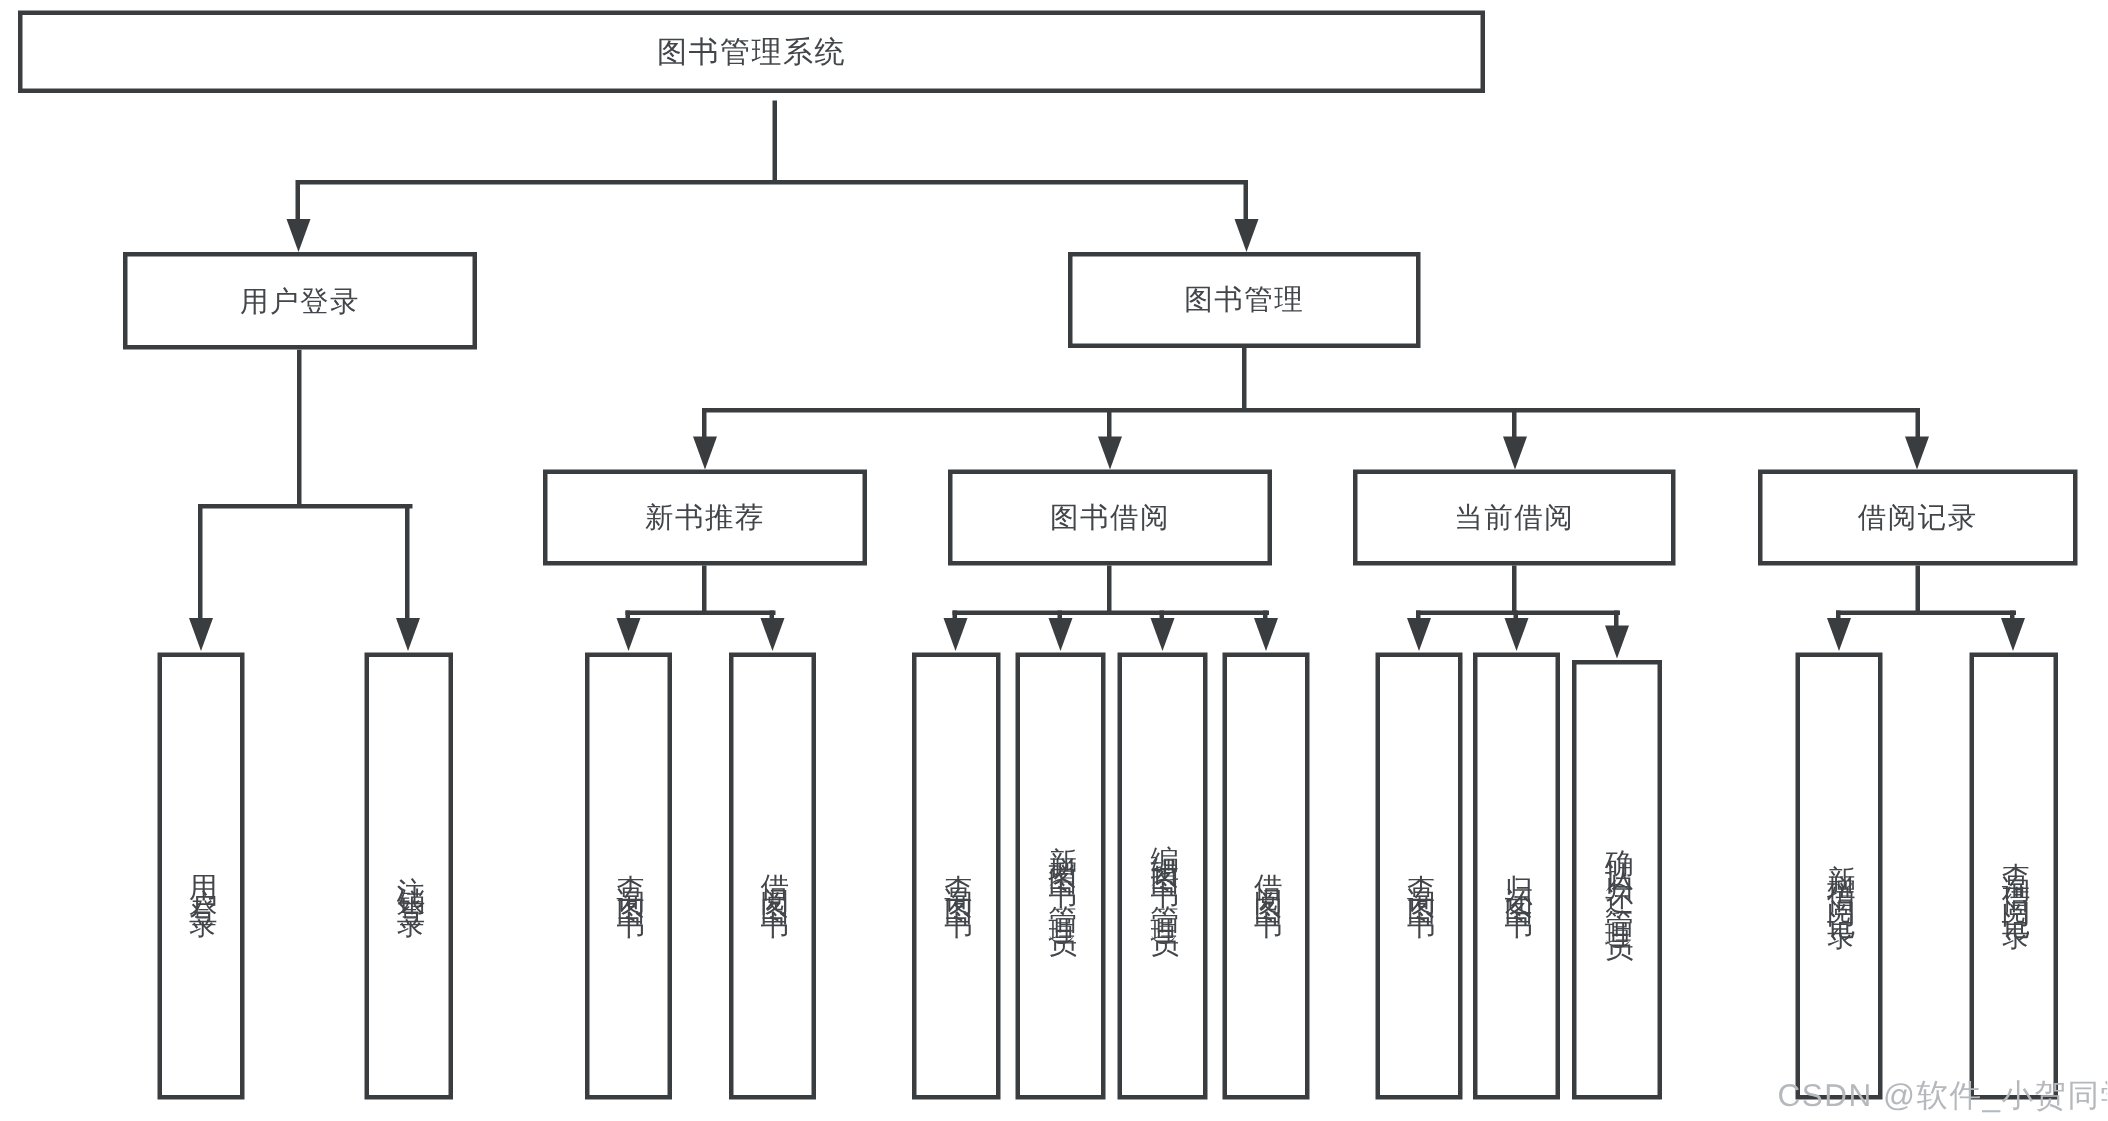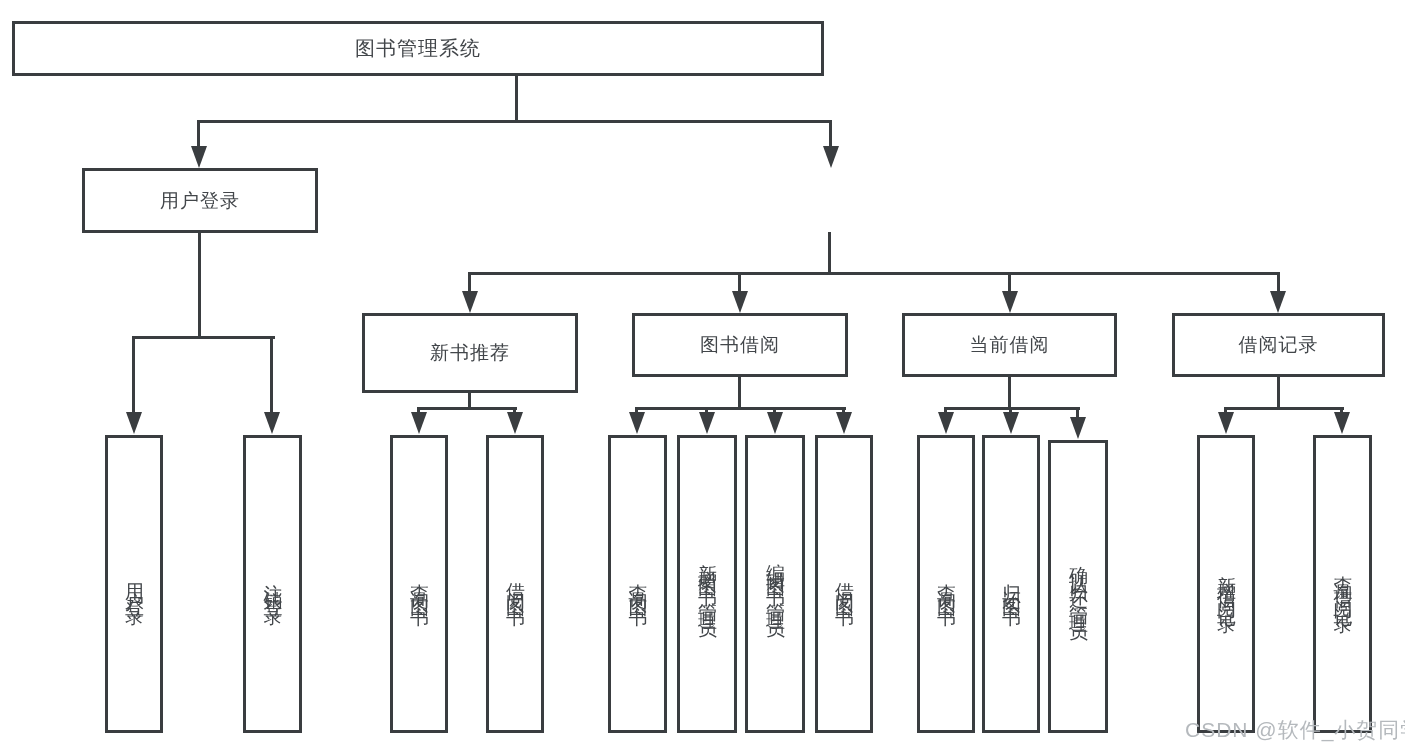--- a/index.html
+++ b/index.html
@@ -27,29 +27,32 @@
   .watermark {
     position:absolute; left:1185px; top:716px; z-index:5;
     font-size:21px; color:#b5b9bd; white-space:nowrap; letter-spacing:1px;
   }
 </style>
 </head>
 <body>
 
 <div id="canvas">
 
-  <div class="node" style="left:12px;top:21px;width:812px;height:55px">
+  <div class="node" style="left:12px;top:7px;width:978px;height:55px">
     <span class="hlabel title-label">图书管理系统</span>
   </div>
 
   <div class="node" style="left:82px;top:168px;width:236px;height:65px">
     <span class="hlabel">用户登录</span>
   </div>
+  <div class="node" style="left:712px;top:168px;width:235px;height:64px">
+    <span class="hlabel">图书管理</span>
+  </div>
 
-  <div class="node" style="left:362px;top:313px;width:216px;height:80px">
+  <div class="node" style="left:362px;top:313px;width:216px;height:64px">
     <span class="hlabel">新书推荐</span>
   </div>
   <div class="node" style="left:902px;top:313px;width:215px;height:64px">
     <span class="hlabel">当前借阅</span>
   </div>
   <div class="node" style="left:632px;top:313px;width:216px;height:64px">
     <span class="hlabel">图书借阅</span>
   </div>
   <div class="node" style="left:1172px;top:313px;width:213px;height:64px">
     <span class="hlabel">借阅记录</span>

